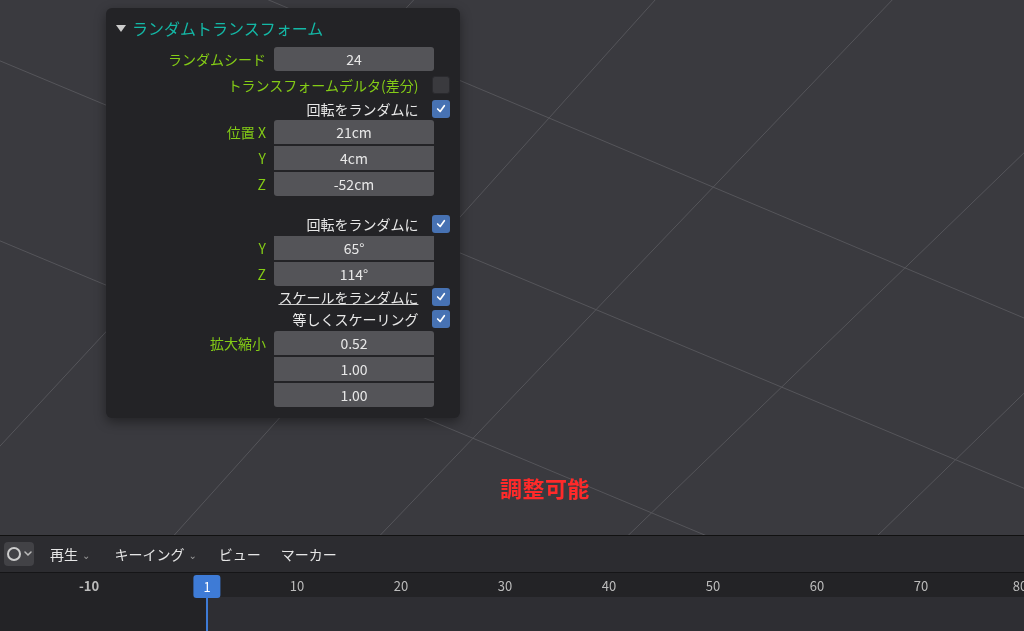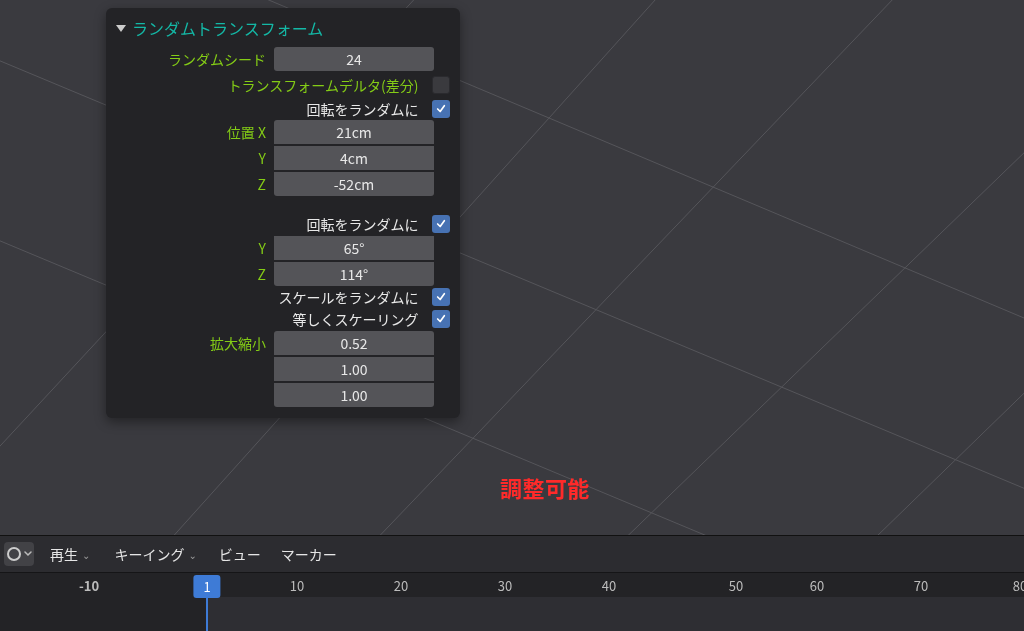--- a/index.html
+++ b/index.html
@@ -223,21 +223,21 @@
 
   <div class="row">
     <span class="label">Y</span>
     <div class="numfield group-mid">65°</div>
   </div>
   <div class="row">
     <span class="label">Z</span>
     <div class="numfield group-bot">114°</div>
   </div>
 
-  <div class="row" style="margin-top:0;">
+  <div class="row" style="margin-top:0;text-decoration:underline;">
     <span class="label bright" style="width:318px;">スケールをランダムに</span>
     <div class="checkbox on">
       <svg class="check-mark" viewBox="0 0 12 12">
           <path d="M2 6l3 3 5-7"></path>
         </svg>
     </div>
   </div>
   <div class="row" style="margin-top:2px;">
     <span class="label bright" style="width:318px;">等しくスケーリング</span>
     <div class="checkbox on">
@@ -286,21 +286,21 @@
     <div class="menu-item">マーカー</div>
   </div>
   <div class="tl-ruler">
     <div class="active-strip" style="left:207px; right:0;"></div>
 
     <div class="tick" style="left:89px;font-weight:bold;">-10</div>
     <div class="tick" style="left:297px;">10</div>
     <div class="tick" style="left:401px;">20</div>
     <div class="tick" style="left:505px;">30</div>
     <div class="tick" style="left:609px;">40</div>
-    <div class="tick" style="left:736px;">50</div>
+    <div class="tick" style="left:713px;">50</div>
     <div class="tick" style="left:817px;">60</div>
     <div class="tick" style="left:921px;">70</div>
     <div class="tick" style="left:1020px;">80</div>
 
     <div class="playhead" style="left:207px;">1</div>
     <div class="playhead-line" style="left:207px;"></div>
   </div>
 </div>
 
 </body></html>

